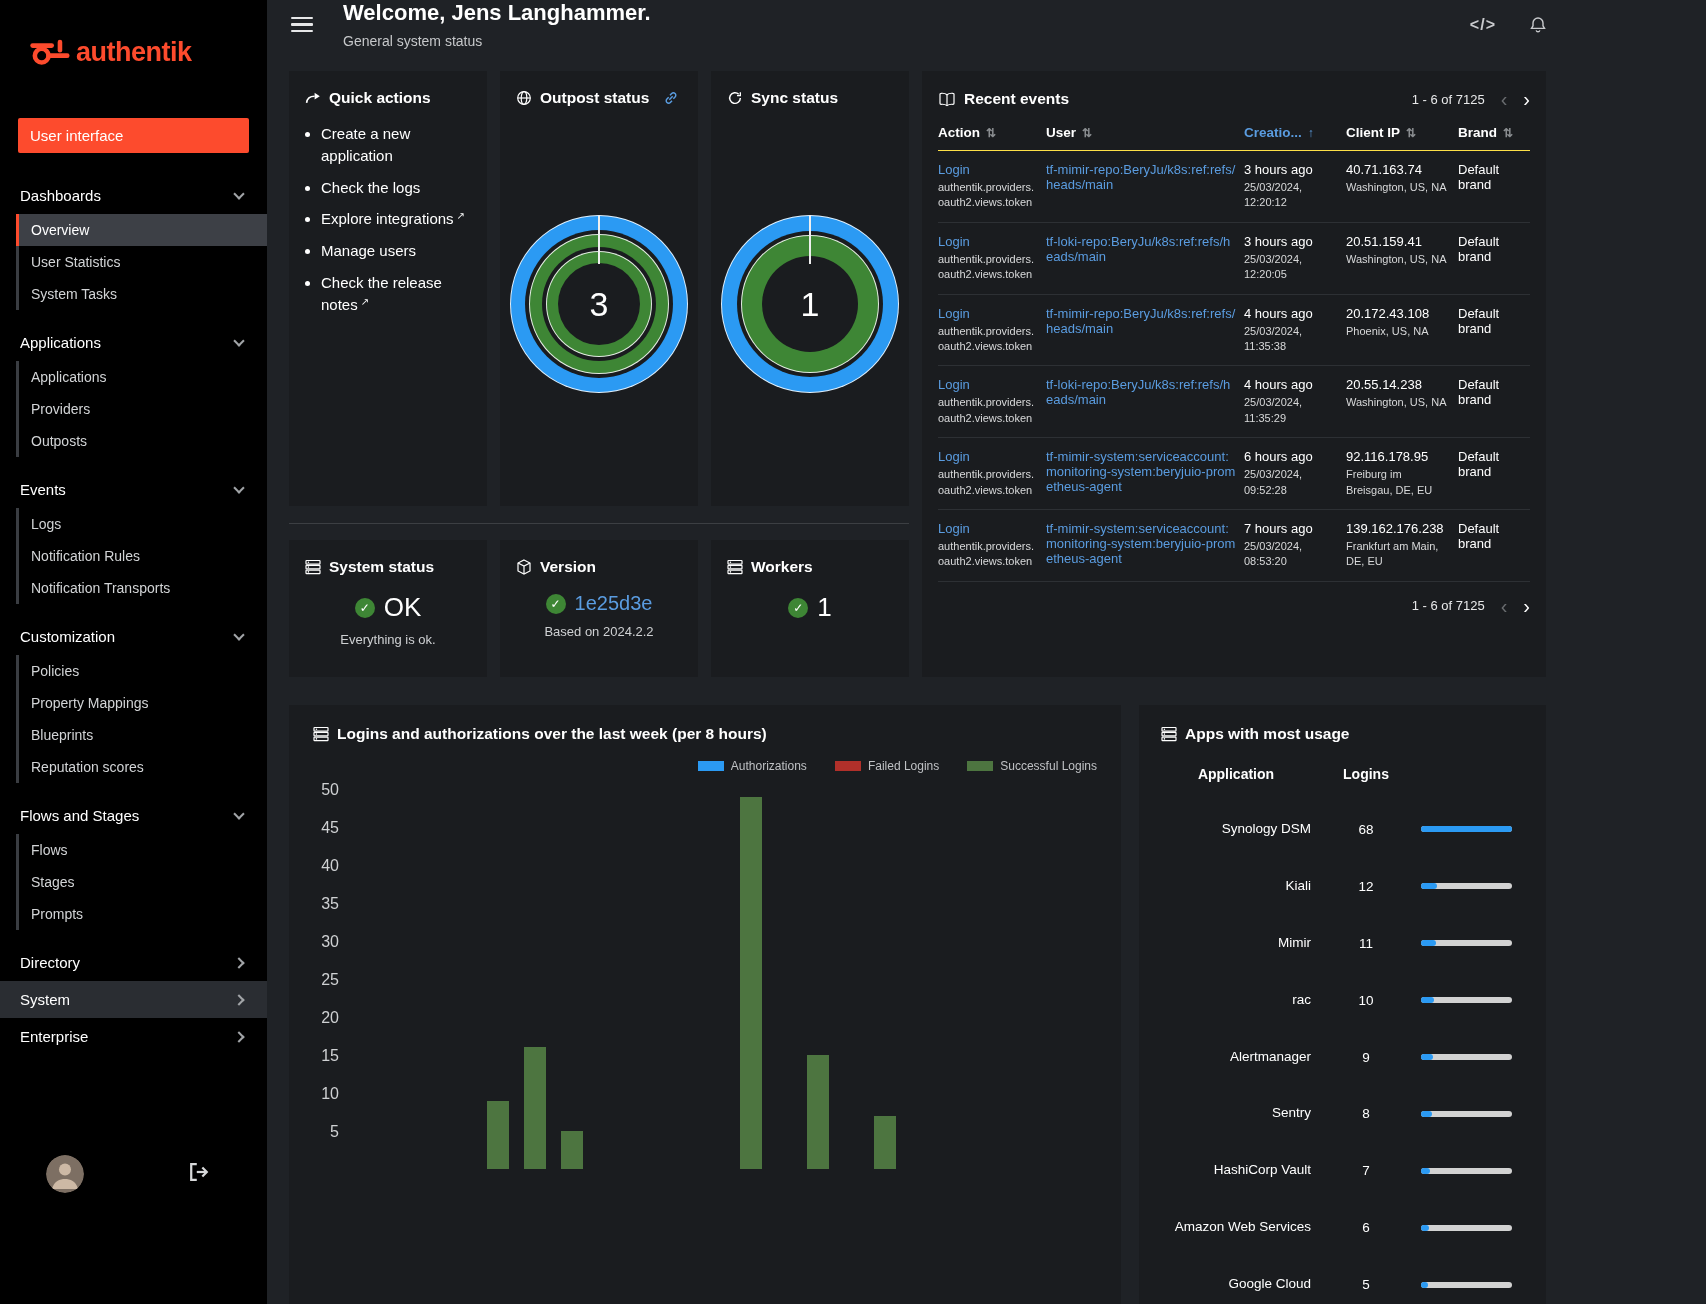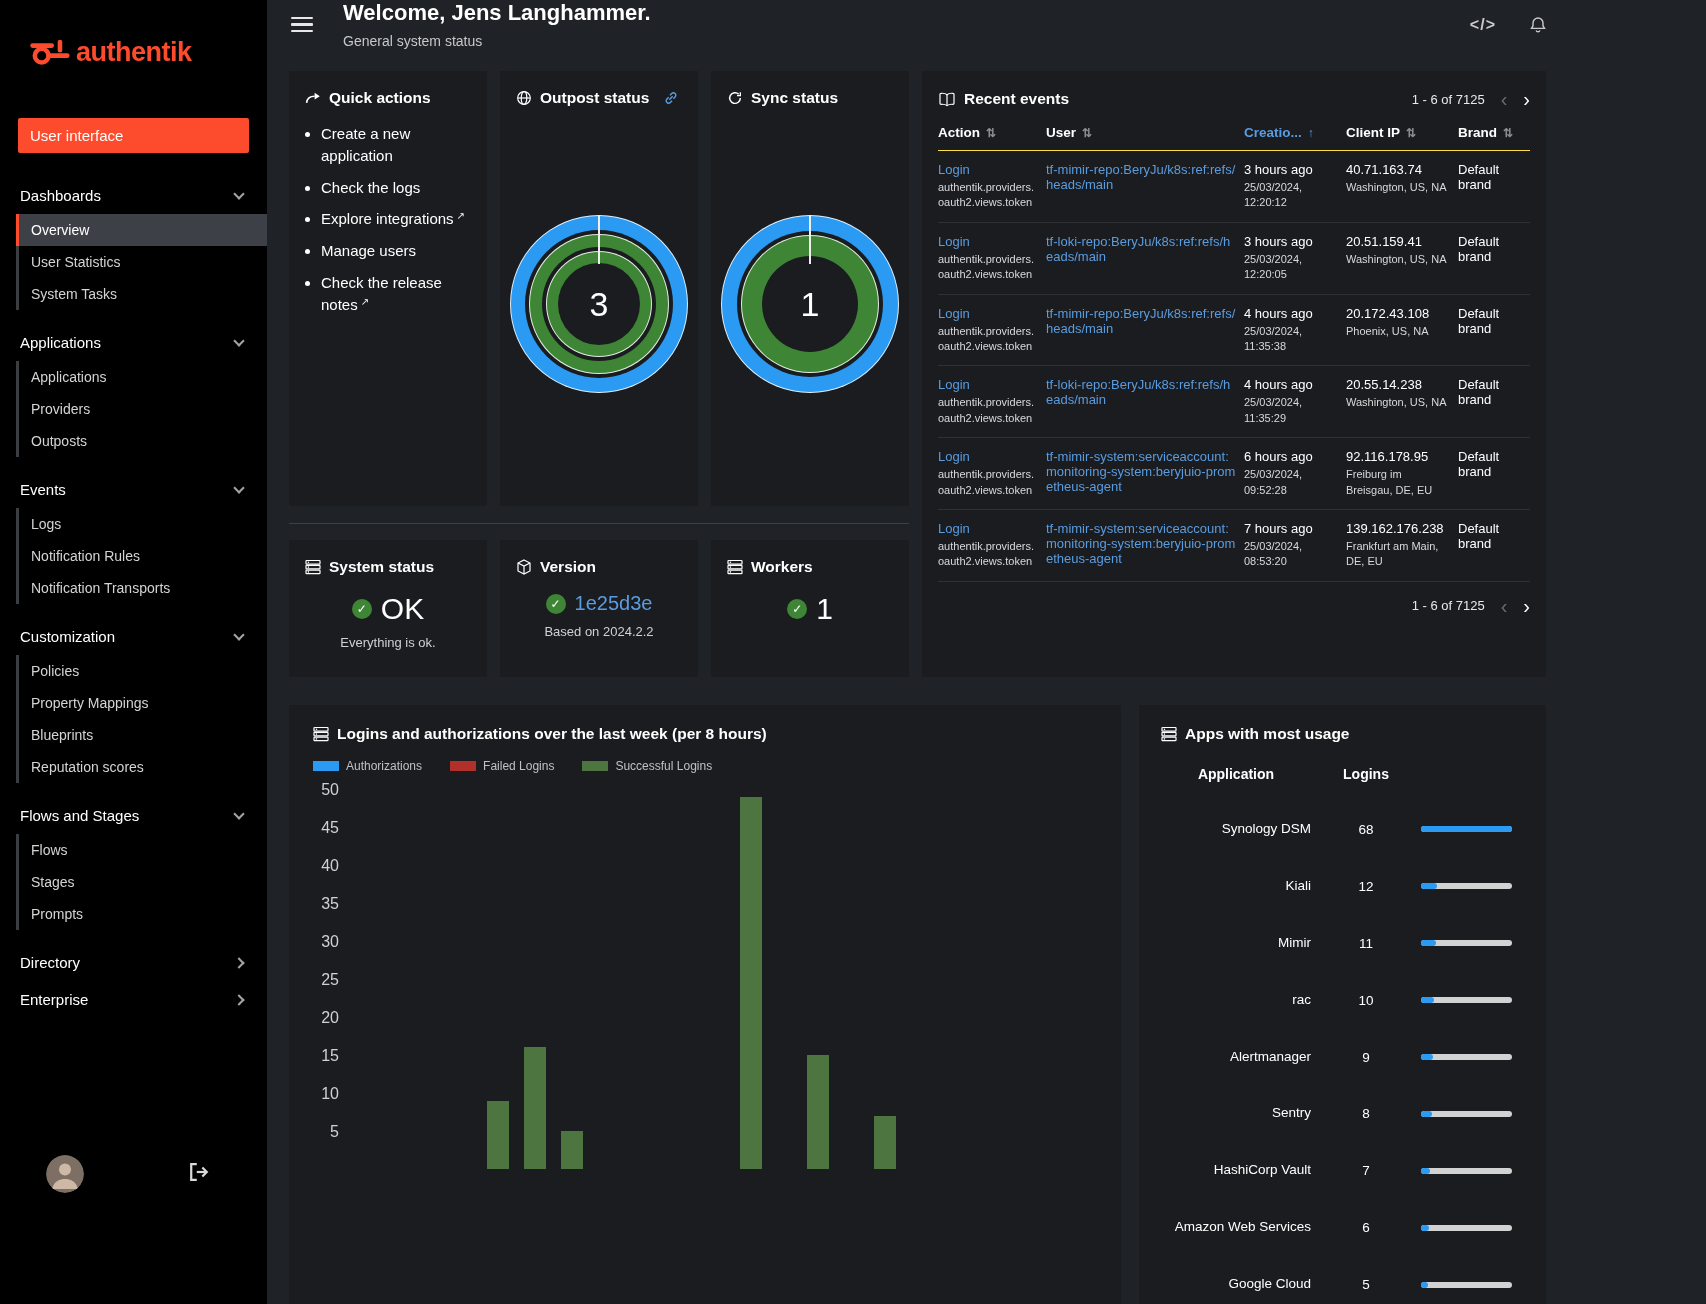--- a/index.html
+++ b/index.html
@@ -71,21 +71,21 @@
   .donut-tick { position:absolute; left:50%; top:1px; width:2px; height:48px; background:#efefef;
       transform:translateX(-50%); }
   .link-ic { margin-left:6px; display:inline-flex; }
 
   .divider-row { grid-column:1/4; grid-row:2; display:flex; align-items:center; }
   .divider-row hr { width:100%; border:none; border-top:1px solid #3c3f43; }
 
   .mini-card { grid-row:3; }
   .mini-body { text-align:center; margin-top:16px; }
   .mini-value { display:flex; align-items:center; justify-content:center; gap:9px; }
-  .big { font-size:30px; }
+  .big { font-size:26px; }
   .big.blue-text { color:#5a9ce0; font-size:20px; }
   .check { width:20px; height:20px; border-radius:50%; background:#3e8635; color:#fff; font-size:12px;
       display:inline-flex; align-items:center; justify-content:center; }
   .mini-sub { font-size:13px; color:#cfd1d3; margin-top:9px; }
 
   
   .events-card { grid-column:4; grid-row:1/4; padding:0 16px 12px 16px; }
   .events-head { display:flex; align-items:center; justify-content:space-between; padding:18px 0 6px 0; }
   .events-head .card-title { padding:0; }
   .pagination { display:flex; align-items:center; gap:16px; font-size:13px; color:#e8e9ea; }
@@ -105,21 +105,21 @@
   a.link { color:#5a9ce0; text-decoration:none; }
   .breakall { word-break:break-all; }
   .cell-sub { font-size:11px; color:#d8d9da; line-height:1.4; margin-top:3px; word-break:break-all; }
   .cell-main { color:#fff; }
   td .cell-main + .cell-sub { word-break:normal; }
   .col-brand .cell-main { word-break:break-word; }
 
   
   .grid-bottom { display:grid; grid-template-columns:832px 407px; column-gap:18px; margin-top:28px; }
   .chart-card { height:640px; padding:20px 24px; }
-  #chart-legend { display:flex; justify-content:flex-start; gap:28px; margin-top:16px; }
+  #chart-legend { display:flex; justify-content:flex-end; gap:28px; margin-top:16px; }
   .legend-item { display:inline-flex; align-items:center; gap:7px; font-size:12px; color:#bfc1c4; }
   .swatch { width:26px; height:10px; display:inline-block; }
   .chart-body { display:flex; margin-top:16px; }
   #chart-ylabels { position:relative; width:30px; height:380px; }
   .ytick { position:absolute; right:4px; font-size:16px; color:#cfd1d3; }
   #chart-plot { position:relative; flex:1; height:380px; margin-left:10px; }
   .bar { position:absolute; bottom:0; width:22px; }
 
   .apps-card { height:640px; padding:20px 22px; }
   .apps-grid { display:grid; grid-template-columns:150px 70px 1fr; column-gap:8px; align-items:center;
@@ -204,20 +204,26 @@
           </div>
           <div class="nav-items" data-interactable="false">
             <a class="nav-item" data-interactable="true">Flows</a>
             <a class="nav-item" data-interactable="true">Stages</a>
             <a class="nav-item" data-interactable="true">Prompts</a>
           </div>
         </div>
         <div class="nav-section" data-interactable="false">
           <div class="nav-section-header" data-interactable="true">
             <span class="nav-section-label" data-interactable="false">Directory</span>
+            <span class="chev right" data-interactable="false"></span>
+          </div>
+        </div>
+        <div class="nav-section highlighted" data-interactable="false">
+          <div class="nav-section-header" data-interactable="true">
+            <span class="nav-section-label" data-interactable="false">System</span>
             <span class="chev right" data-interactable="false"></span>
           </div>
         </div>
         <div class="nav-section" data-interactable="false">
           <div class="nav-section-header" data-interactable="true">
             <span class="nav-section-label" data-interactable="false">Enterprise</span>
             <span class="chev right" data-interactable="false"></span>
           </div>
         </div>
       </nav>

